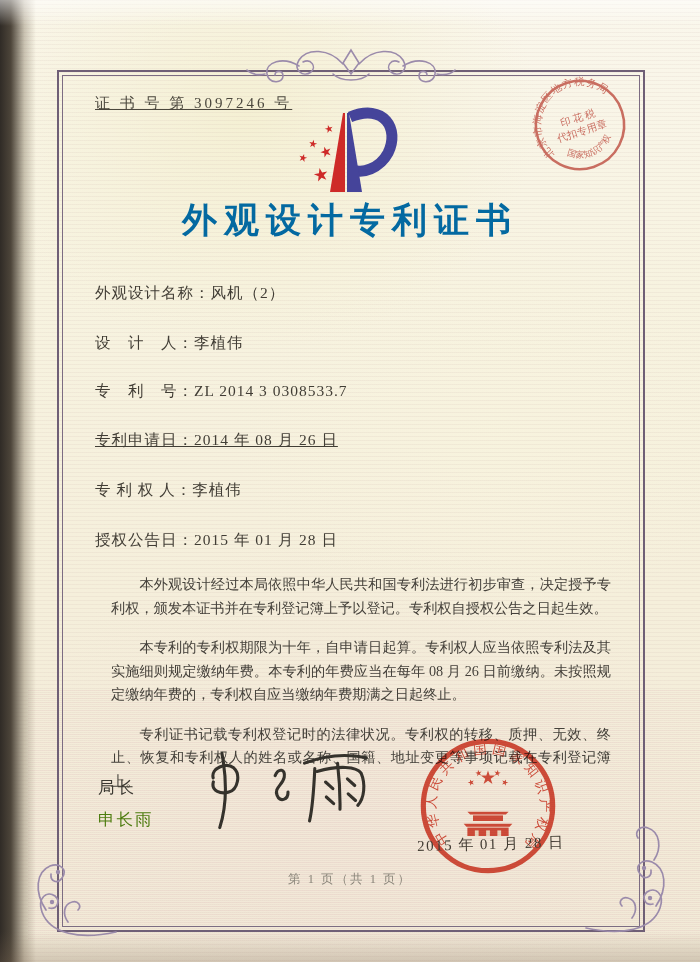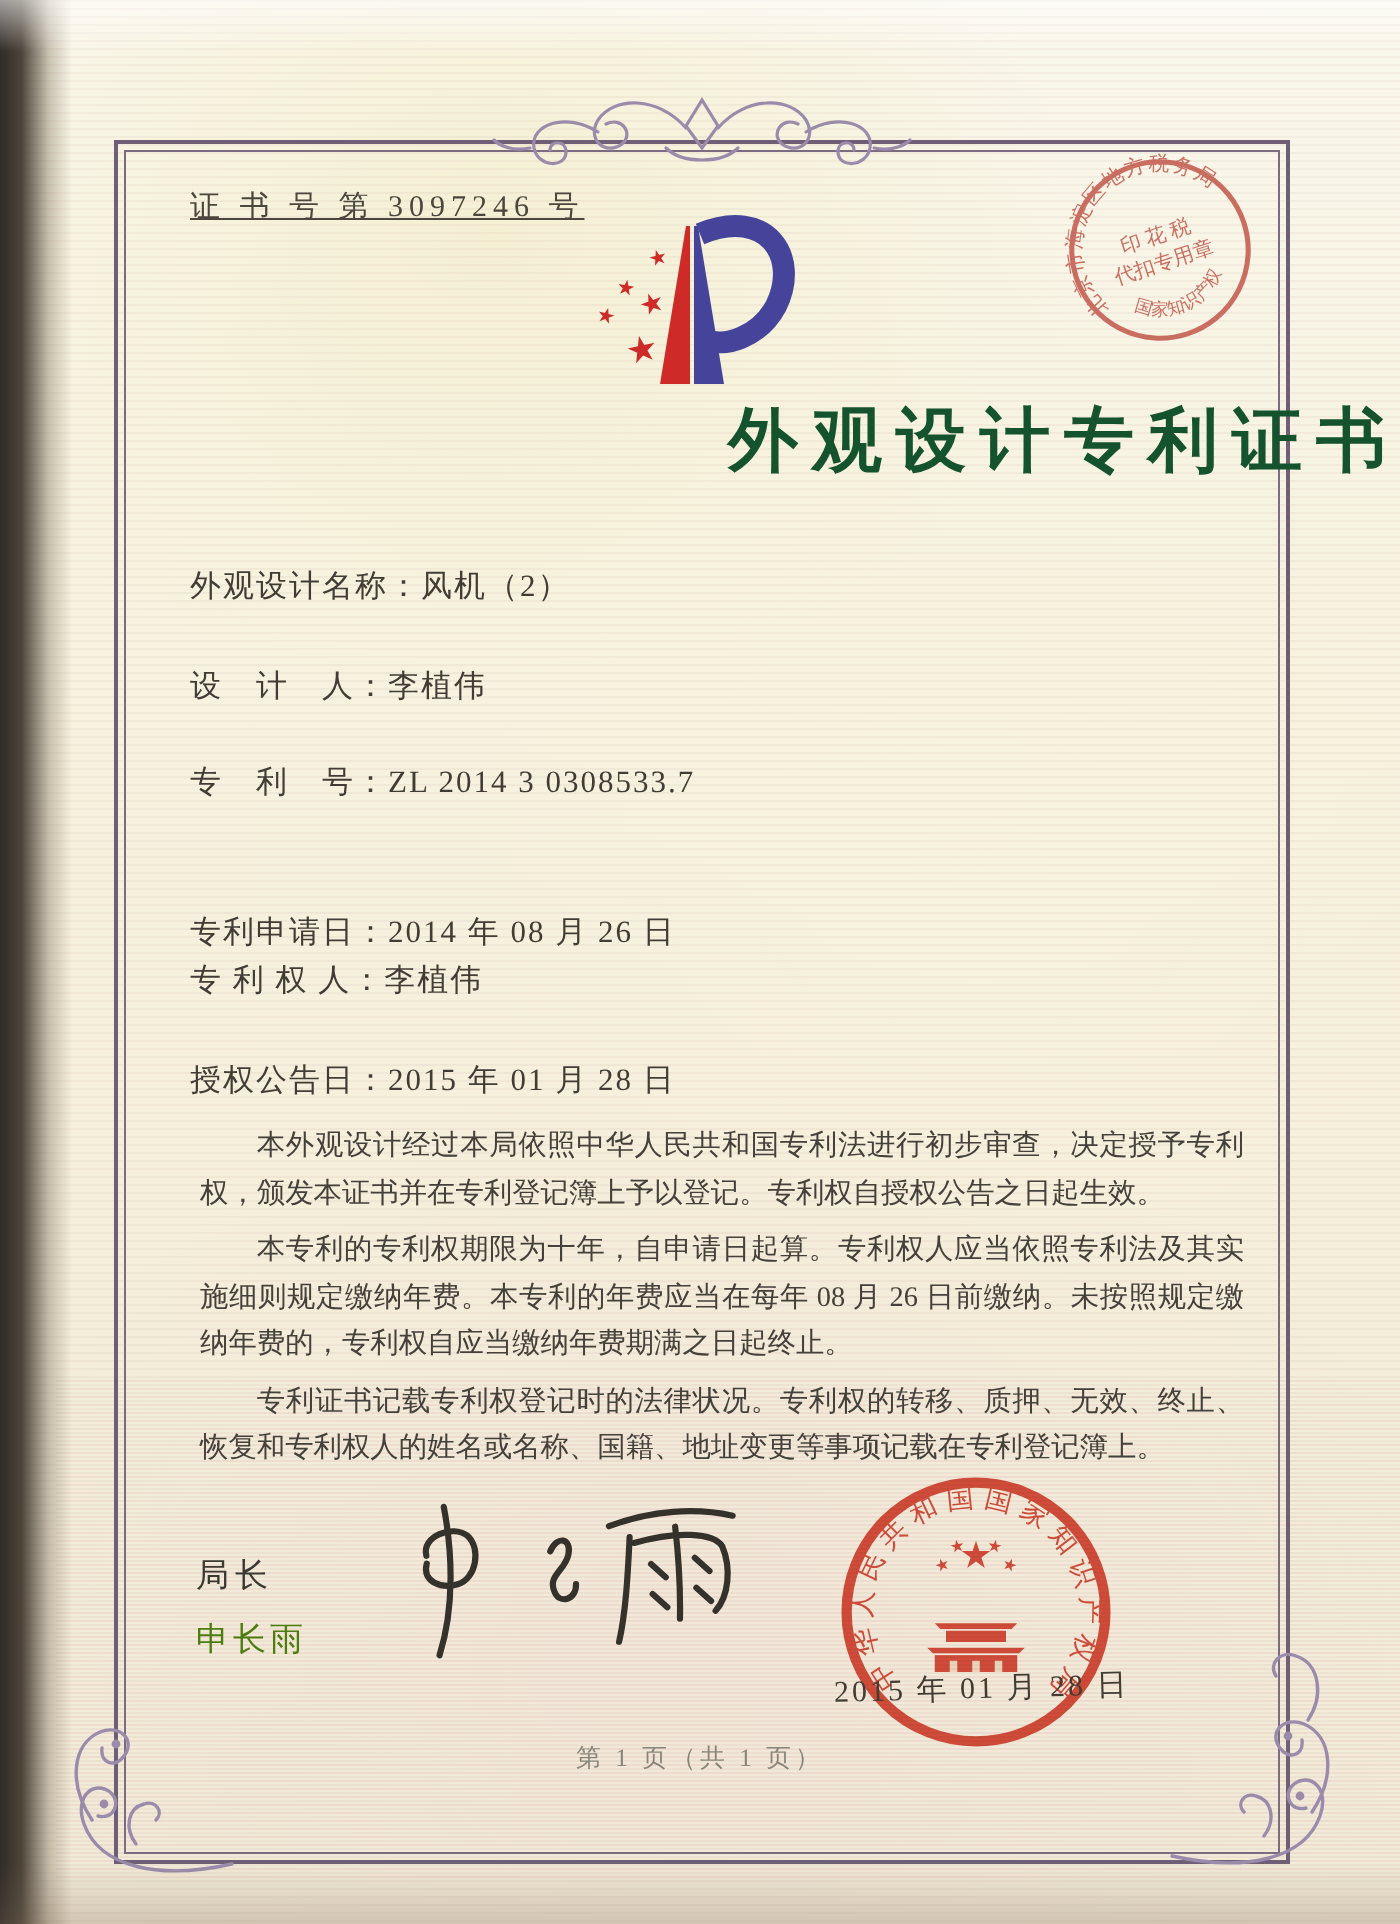--- a/index.html
+++ b/index.html
@@ -44,33 +44,33 @@
   .frame-inner{
     position:absolute;inset:3px;border:1px solid #7c6c82;
   }
   .ornament{position:absolute;pointer-events:none;}
   .ornament svg{display:block;}
 
   .txt{position:absolute;color:#3d3a33;}
   .cert-no{left:95px;top:94px;font-size:15px;letter-spacing:3px;color:#4b473d;text-decoration:underline;}
   .logo{position:absolute;left:288px;top:95px;width:130px;height:103px;}
   .title{
-    left:0;right:0;top:197px;text-align:right;
-    font-size:35px;font-weight:600;letter-spacing:7px;color:#14532d;
+    left:0;right:0;top:197px;text-align:center;
+    font-size:35px;font-weight:600;letter-spacing:7px;color:#0369a1;
   }
   .stamp{position:absolute;left:531px;top:76px;width:98px;height:98px;
     transform:rotate(-18deg);opacity:.85;}
   .field{left:95px;font-size:15.5px;letter-spacing:1px;color:#413d35;}
   .f0{top:283px;} .f1{top:333px;text-align:right;} .f2{top:381px;}
-  .f3{top:456px;} .f4{top:480px;} .f5{top:530px;}
+  .f3{top:430px;text-decoration:underline;} .f4{top:480px;} .f5{top:530px;}
   .body-text{
     left:95px;top:557px;width:532px;font-size:14.2px;line-height:23.5px;
     text-align:justify;color:#44403a;
   }
-  .body-text p{margin:5px;text-indent:2em;}
+  .body-text p{margin:16px;text-indent:2em;}
   .sig-title{left:98px;top:777px;font-size:16.5px;letter-spacing:3px;color:#3b3831;text-align:center;}
   .sig-name{left:98px;top:809px;font-size:16.5px;letter-spacing:2px;color:#4d7c0f;}
   .signature{position:absolute;left:188px;top:742px;width:200px;height:100px;transform:rotate(-3deg);}
   .seal{position:absolute;left:413px;top:731px;width:150px;height:150px;opacity:.9;mix-blend-mode:multiply;}
   .seal-date{left:417px;top:835px;font-size:15px;letter-spacing:1.5px;color:#423c33;transform:rotate(-1.5deg);}
   .footer{left:0;right:0;top:871px;text-align:center;font-size:12.5px;letter-spacing:2px;color:#8a857a;}
 </style>
 </head>
 <body>
 

